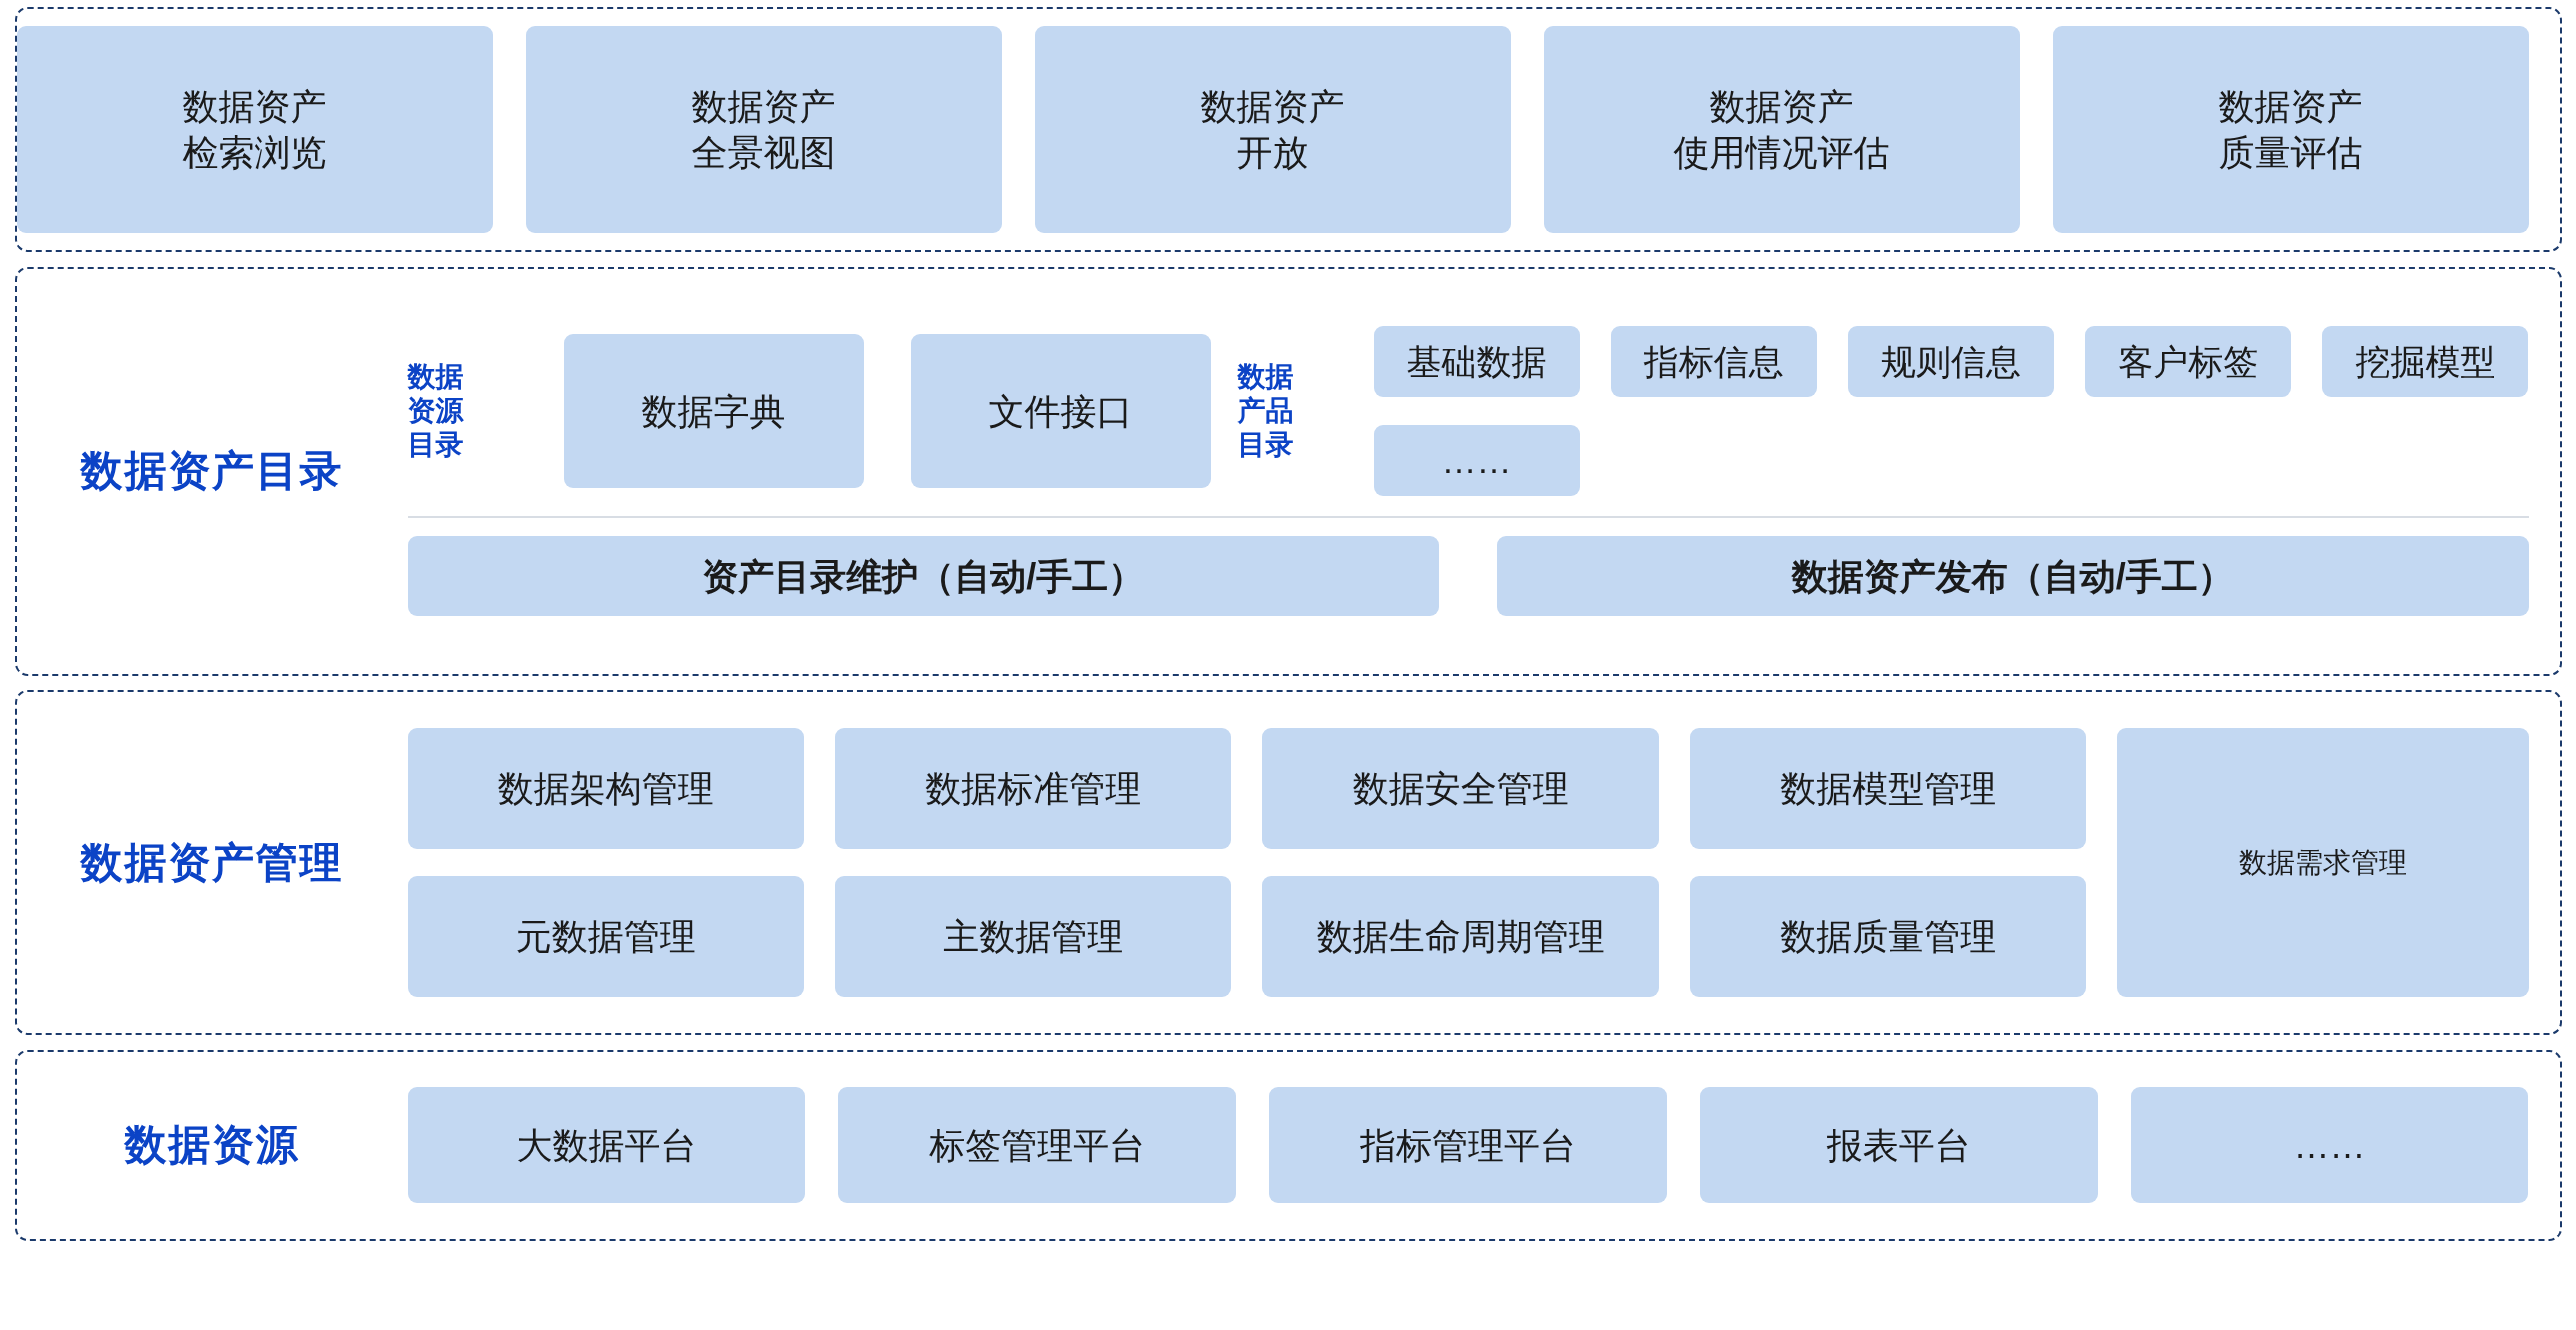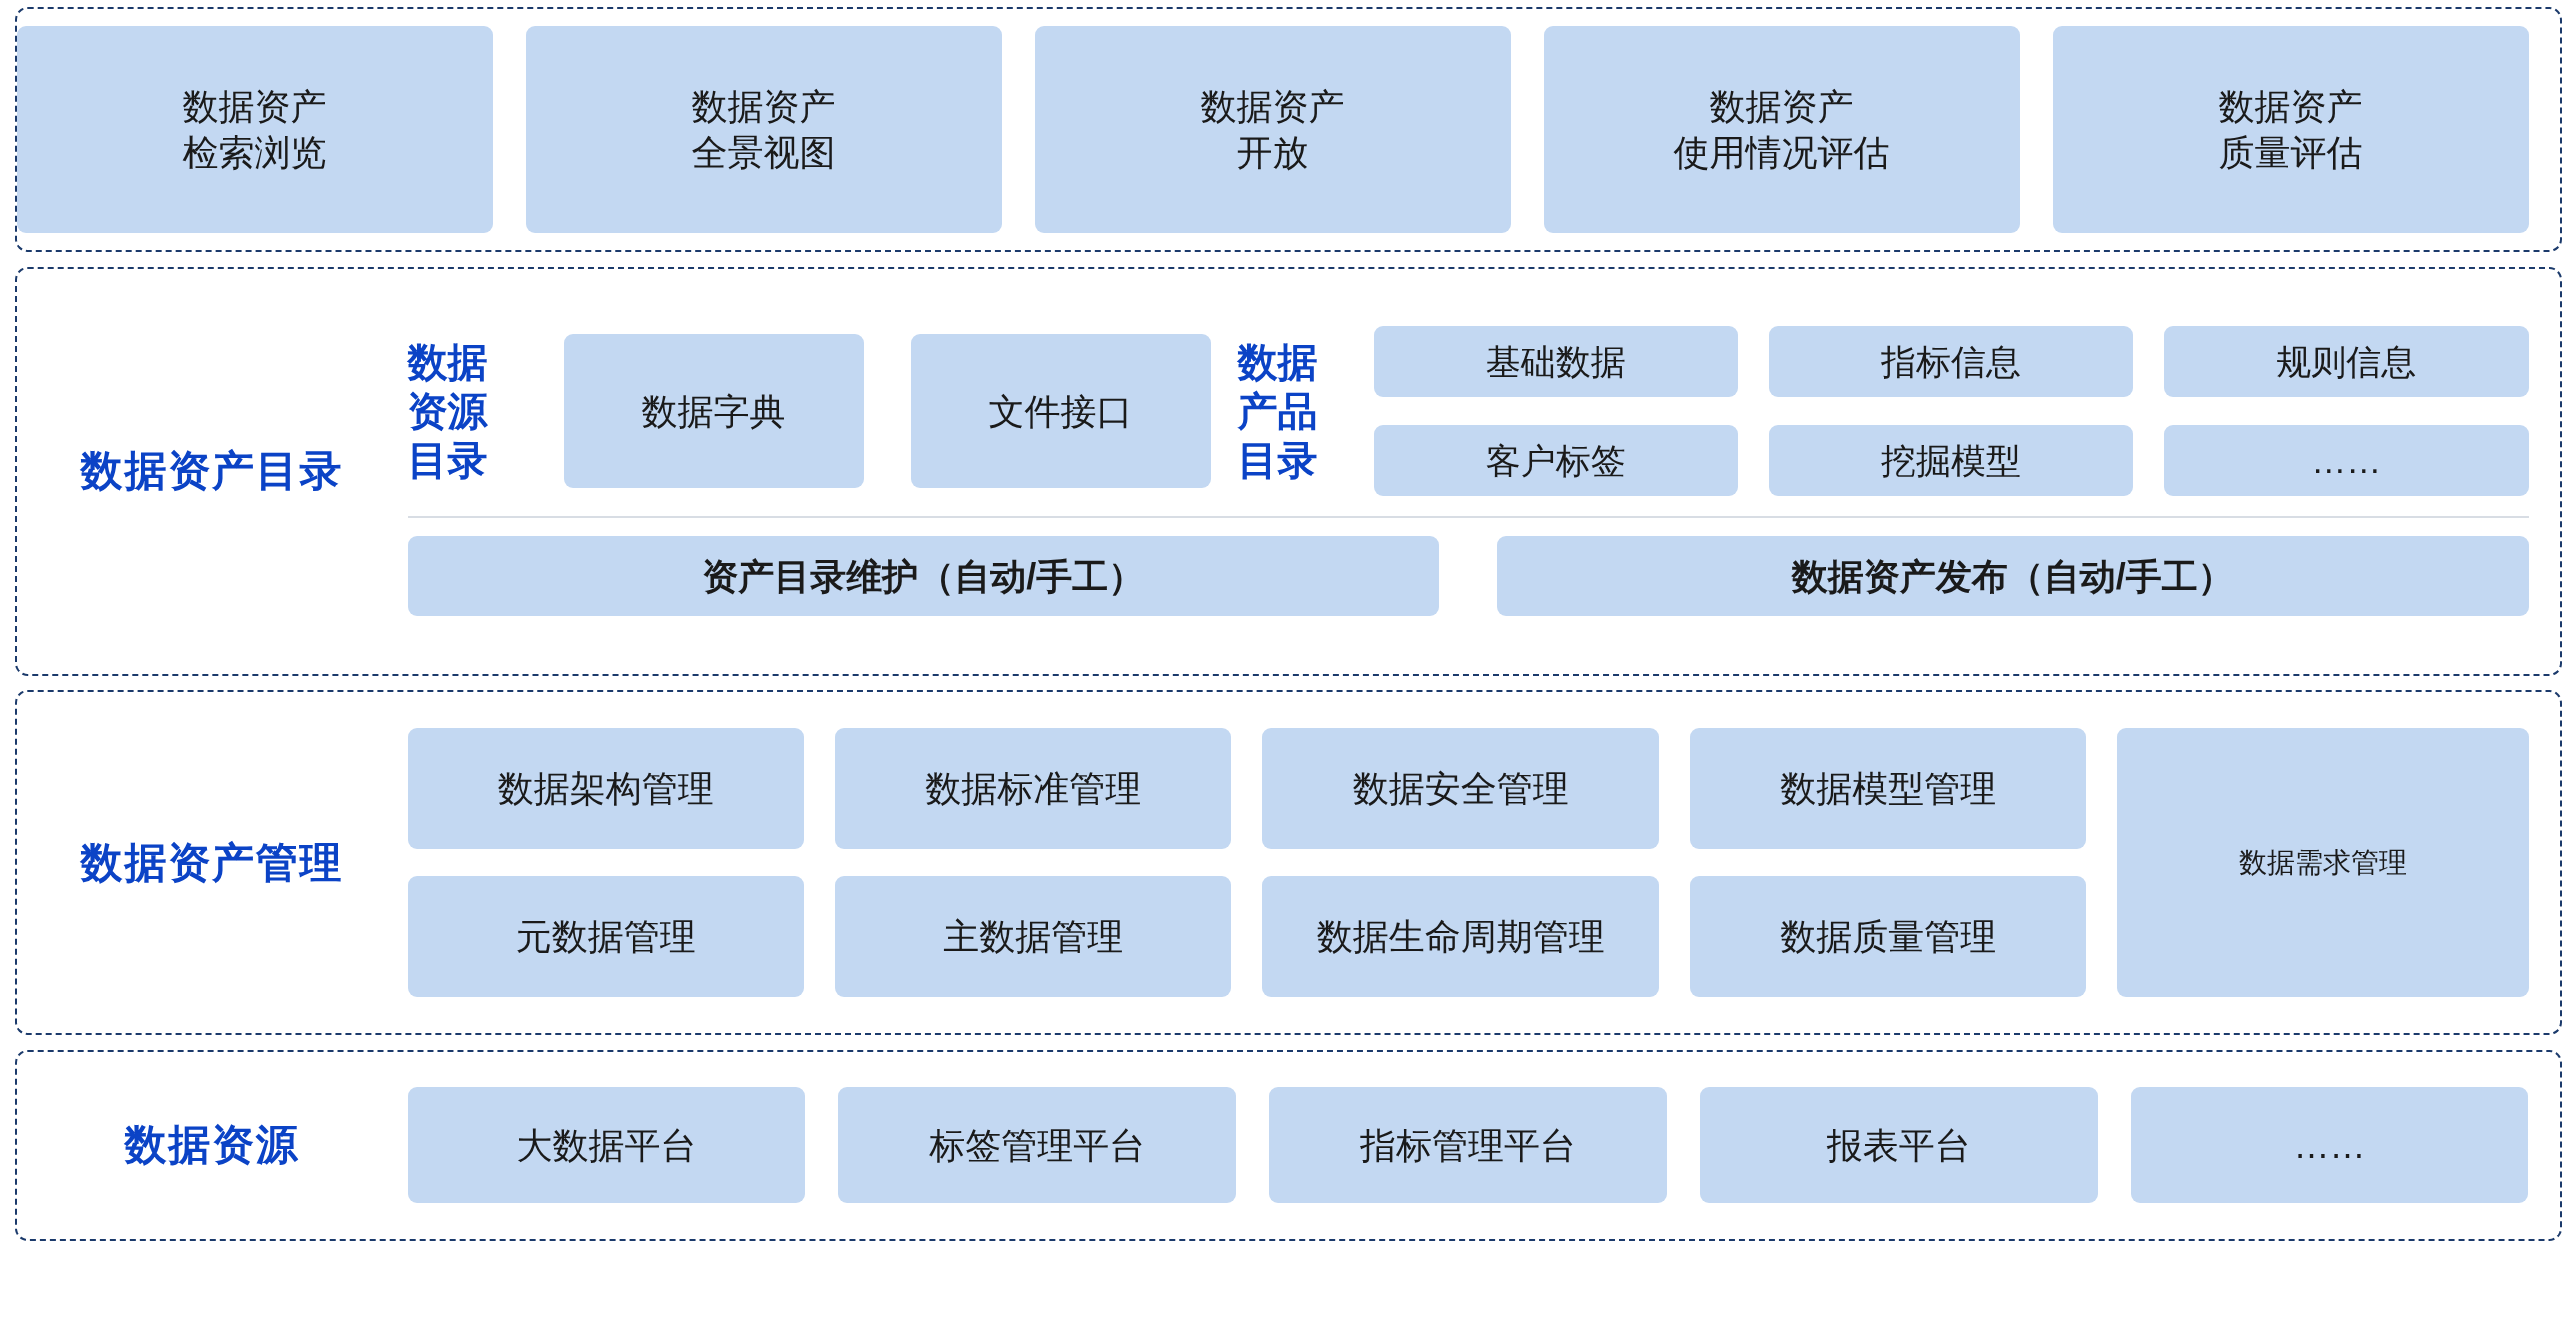--- a/index.html
+++ b/index.html
@@ -87,36 +87,36 @@
     padding-bottom: 11px;
   }
   .cat-top {
     display: flex;
     align-items: center;
     gap: 27px;
   }
   .vlabel {
     color: #0b43c6;
     font-weight: bold;
-    font-size: 40px;
+    font-size: 28px;
     line-height: 1.22;
     white-space: pre-line;
     text-align: left;
     flex: 0 0 auto;
     width: 109px;
   }
   .cat-wide {
     height: 154px;
     flex: 0 0 300px;
     margin-left: 20px;
   }
   .grid2x3 {
     flex: 1 1 auto;
     display: grid;
-    grid-template-columns: repeat(3, 1fr);
+    grid-template-columns: repeat(5, 1fr);
     grid-template-rows: repeat(2, 71px);
     gap: 28px 31px;
   }
   .grid2x3 .box { font-size: 35px; height: 71px; }
   .cat-divider {
     height: 1.8px;
     background: #d8dde4;
     margin: 20px 0 18px 0;
   }
   .cat-bottom {

